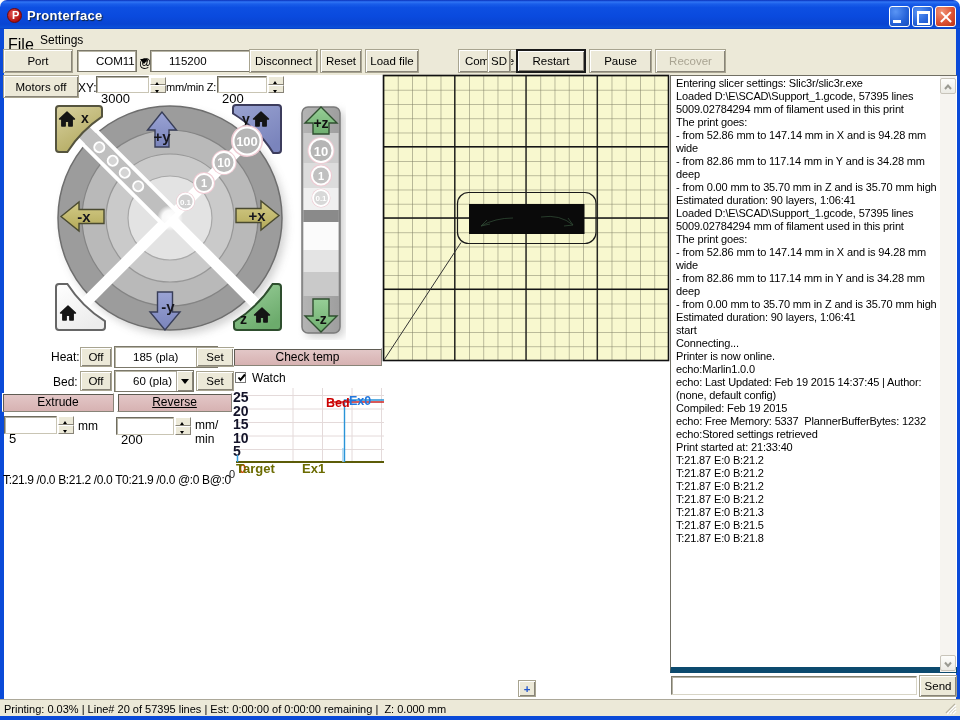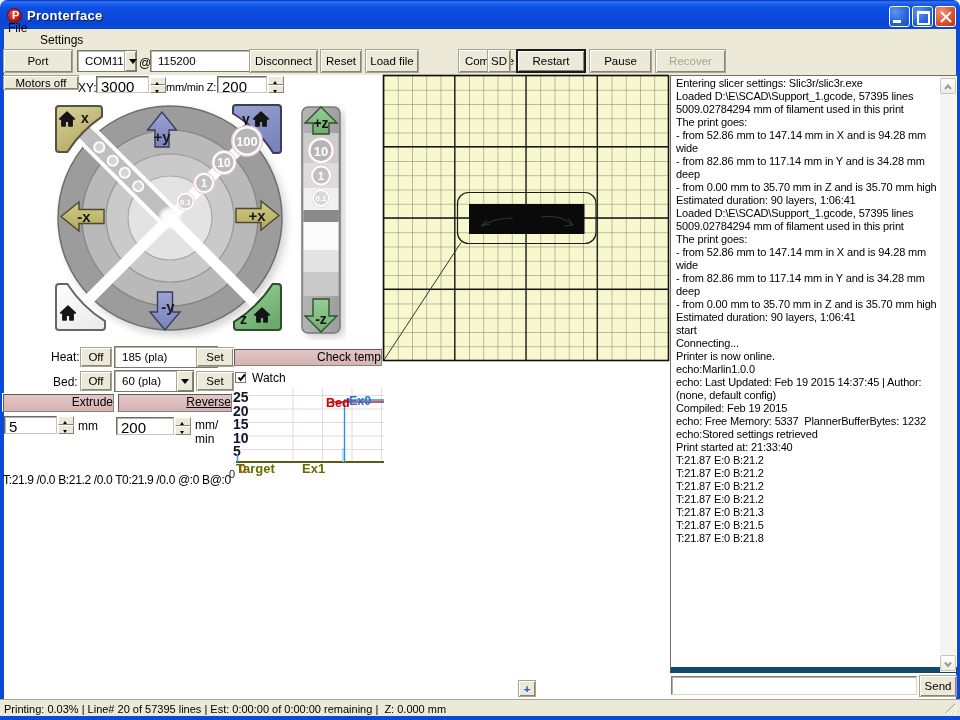--- a/index.html
+++ b/index.html
@@ -21,42 +21,42 @@
 #wmin,#wmax { background:radial-gradient(circle at 30% 25%, #5a95f5, #2562d8 60%, #1c50bb); }
 #wclose { background:radial-gradient(circle at 30% 25%, #f09477, #dd5335 55%, #b83115); }
 #wmin { left:889px; } #wmax { left:912px; } #wclose { left:935px; }
 #wmin:after { content:""; position:absolute; left:3px; top:13px; width:8px; height:3px; background:#fff; }
 #wmax:after { content:""; position:absolute; left:4px; top:4px; width:9px; height:9px; border:2px solid #fff; border-top-width:3px; }
 #wclose:before,#wclose:after { content:""; position:absolute; left:2.5px; top:8.7px; width:14px; height:2.4px; background:#fff; }
 #wclose:before { transform:rotate(45deg); }
 #wclose:after { transform:rotate(-45deg); }
 
 #menustrip { left:4px; top:29px; width:952px; height:46px; background:#ece9d8; }
-#menuFile { left:8px; top:21px; font-size:12px; }
+#menuFile { left:8px; top:36px; font-size:16px; }
 #menuSettings { left:40px; top:33px; font-size:12px; }
 .btn3 { background:#ece9d8; box-shadow: inset 1px 1px 0 #ffffff, inset -1px -1px 0 #888478, -0px -0px 0 #fff; border:1px solid #a8a490; font-size:11.5px; color:#000; display:flex; align-items:center; justify-content:center; }
 .tbtn { top:49px; height:24px; }
 
 .combo { background:#fff; border:1px solid #7b786a; box-shadow:inset 1px 1px 0 #b8b5a5; display:flex; align-items:center; font-size:11.5px; }
-.combo .txt { flex:1; padding-left:7px; }
+.combo .txt { flex:1; padding-left:18px; }
 .combo .drop { width:17px; height:100%; background:#ece9d8; border-left:1px solid #aca899; box-shadow:inset 1px 1px 0 #fff, inset -1px -1px 0 #888478; position:relative; }
 .combo .drop:after { content:""; position:absolute; left:4px; top:8px; border:4px solid transparent; border-top:5px solid #000; }
 
-.spin { background:#fff; border:1px solid #6e6c60; border-right-color:#c9c5b4; border-bottom-color:#c9c5b4; box-shadow:inset 1px 1px 0 #b5b2a4; font-size:15px; padding-left:4px; padding-top:1px; }
+.spin { background:#fff; border:1px solid #6e6c60; border-right-color:#c9c5b4; border-bottom-color:#c9c5b4; box-shadow:inset 1px 1px 0 #b5b2a4; font-size:13px; padding-left:4px; padding-top:14px; }
 .updown { display:flex; flex-direction:column; }
 .updown div { flex:1; background:#ece9d8; border:1px solid #fff; border-right-color:#888478; border-bottom-color:#888478; position:relative; }
 .updown div:after { content:""; position:absolute; left:4px; border:2.5px solid transparent; }
 .updown .u:after { top:2px; border-bottom:3.5px solid #000; }
 .updown .d:after { top:4px; border-top:3.5px solid #000; }
 
 #leftpanel { left:4px; top:75px; width:371px; height:624px; background:#fff; }
 #midpanel { left:375px; top:75px; width:295px; height:624px; background:#fff; }
 #statusbar { left:0px; top:699px; width:960px; height:17px; background:#ece9d8; border-top:1px solid #aca899; font-size:11px; padding:3px 0 0 4px; }
 #stext { }
-.pinkbtn { background:linear-gradient(180deg,#e3c8c8,#d7b2b2); border:1px solid #fff; border-right-color:#888478; border-bottom-color:#888478; box-shadow:1px 1px 0 #5f5c53 inset; font-size:12px; text-align:right; }
+.pinkbtn { background:linear-gradient(180deg,#e3c8c8,#d7b2b2); border:1px solid #fff; border-right-color:#888478; border-bottom-color:#888478; box-shadow:1px 1px 0 #5f5c53 inset; font-size:12px; text-align:center; }
 .lbl { font-size:12px; }
 .sbtn { background:linear-gradient(180deg,#fdfdfb,#ecebe5); border:1px solid #c8c4ba; border-radius:2px; padding:1px 0 0 0px; }
 #grip { left:944px; top:702px; width:13px; height:13px; }
 
 </style>
 </head>
 <body>
 <div class="abs" id="title"></div>
 <div class="abs" id="ticon"></div>
 <div class="abs" id="ttext">Pronterface</div>
@@ -85,21 +85,21 @@
 <div class="abs btn3 tbtn" style="left:365px; width:54px;">Load file</div>
 <div class="abs btn3 tbtn" style="left:422px; width:63px;margin-left:36px;">Compose</div>
 <div class="abs btn3 tbtn" style="left:487px; width:24px;">SD</div>
 <div class="abs btn3 tbtn" style="left:516px; width:70px; border:2px solid #1a1a1a; height:24px;">Restart</div>
 <div class="abs btn3 tbtn" style="left:589px; width:63px;">Pause</div>
 <div class="abs btn3 tbtn" style="left:655px; width:71px; color:#a9a492;">Recover</div>
 
 <div class="abs" id="leftpanel"></div>
 <div class="abs" id="midpanel"></div>
 
-<div class="abs btn3" style="left:3px; top:75px; width:76px; height:15px;">Motors off</div>
+<div class="abs btn3" style="left:3px; top:75px; width:76px; height:23px;">Motors off</div>
 <div class="abs lbl" style="left:78px; top:81px;">XY:</div>
 <div class="abs spin" style="left:96px; top:76px; width:53px; height:17px;">3000</div>
 <div class="abs updown" style="left:150px; top:77px; width:16px; height:16px;">
     <div class="u"></div>
     <div class="d"></div>
   </div>
 <div class="abs lbl" style="left:166px; top:81px; font-size:11px; letter-spacing:-0.2px;">mm/min Z:</div>
 <div class="abs spin" style="left:217px; top:76px; width:50px; height:17px;">200</div>
 <div class="abs updown" style="left:268px; top:76px; width:16px; height:17px;">
     <div class="u"></div>

